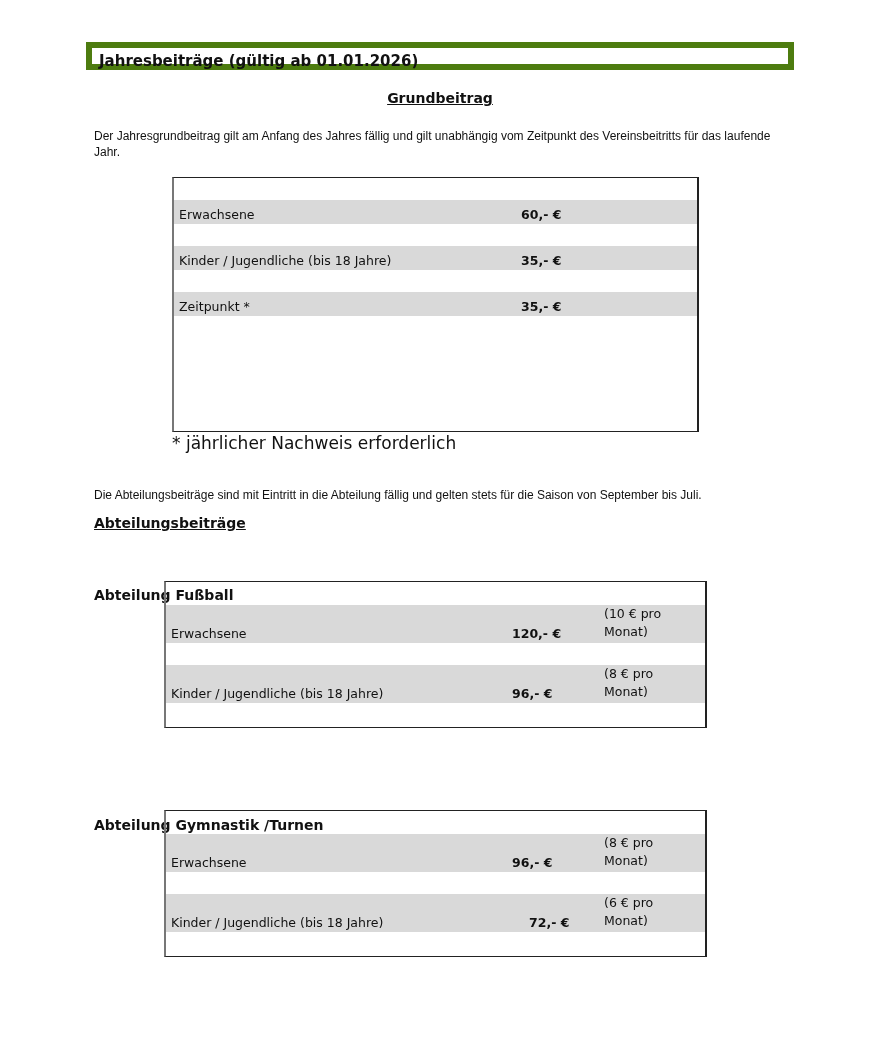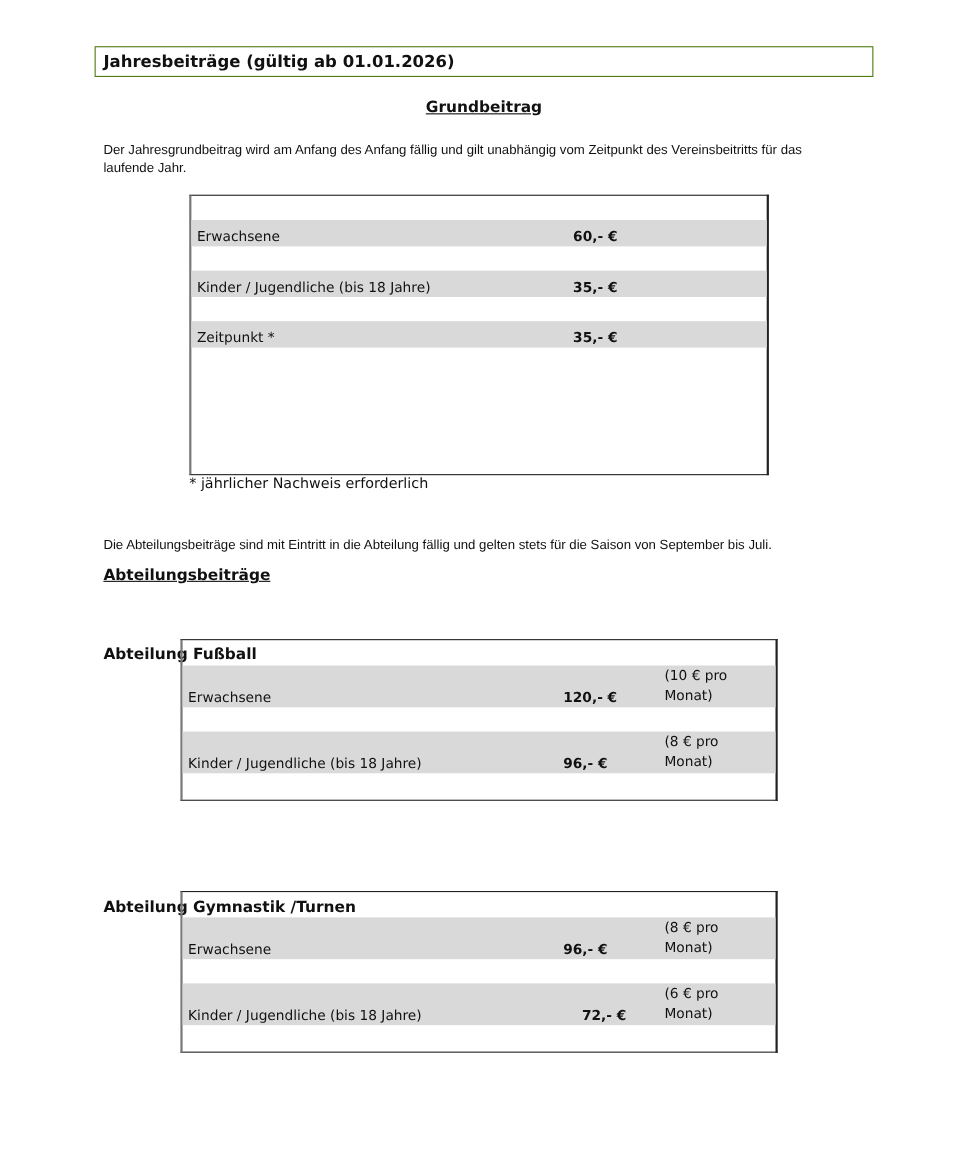--- a/index.html
+++ b/index.html
@@ -1,20 +1,20 @@
 <!DOCTYPE html>
 <html><head>
   <meta charset="utf-8">
   <style>
     html, body { margin: 0; padding: 0; background: #ffffff; }
     body { width: 881px; height: 1048px; position: relative; overflow: hidden; color: #111; }
 
     .title-box {
       position: absolute; left: 86px; top: 42px; width: 708px; height: 28px;
-      border: 1px solid #4d7c0f; box-sizing: border-box;
+      border: 6px solid #4d7c0f; box-sizing: border-box;
       font-family: "DejaVu Sans", sans-serif; font-weight: bold; font-size: 15px;
       line-height: 26px; padding-left: 7px;
     }
     .h-center {
       position: absolute; left: 86px; width: 708px; text-align: center;
       font-family: "DejaVu Sans", sans-serif; font-weight: bold; font-size: 14px;
       text-decoration: underline;
     }
     .para {
       position: absolute; left: 94px; width: 680px;
@@ -33,31 +33,31 @@
     }
     .row {
       position: absolute; left: 0; right: 0; background: #d9d9d9;
       font-family: "DejaVu Sans", sans-serif; font-size: 12.5px;
     }
     .cell-label { position: absolute; left: 5px; bottom: 2px; }
     .cell-price { position: absolute; bottom: 2px; font-weight: bold; }
     .cell-note { position: absolute; bottom: 2px; line-height: 18px; }
     .footnote {
       position: absolute; left: 172px; top: 433px;
-      font-family: "DejaVu Sans", sans-serif; font-size: 13px;
+      font-family: "DejaVu Sans", sans-serif; font-size: 17px;
     }
   </style>
 </head>
 <body>
 
 <div class="title-box">Jahresbeiträge (gültig ab 01.01.2026)</div>
 
 <div class="h-center" style="top:90px;">Grundbeitrag</div>
 
-<div class="para" style="top:128px;">Der Jahresgrundbeitrag wird am Anfang des Anfang fällig und gilt unabhängig vom Zeitpunkt des Vereinsbeitritts für das laufende Jahr.</div>
+<div class="para" style="top:128px;">Der Jahresgrundbeitrag gilt am Anfang des Jahres fällig und gilt unabhängig vom Zeitpunkt des Vereinsbeitritts für das laufende Jahr.</div>
 
 <div class="tbl" style="left:172px; top:177px; width:527px; height:255px;">
   <div class="row" style="top:22px; height:24px;">
     <span class="cell-label">Erwachsene</span>
     <span class="cell-price" style="left:347px;">60,- €</span>
   </div>
   <div class="row" style="top:68px; height:24px;">
     <span class="cell-label">Kinder / Jugendliche (bis 18 Jahre)</span>
     <span class="cell-price" style="left:347px;">35,- €</span>
   </div>

